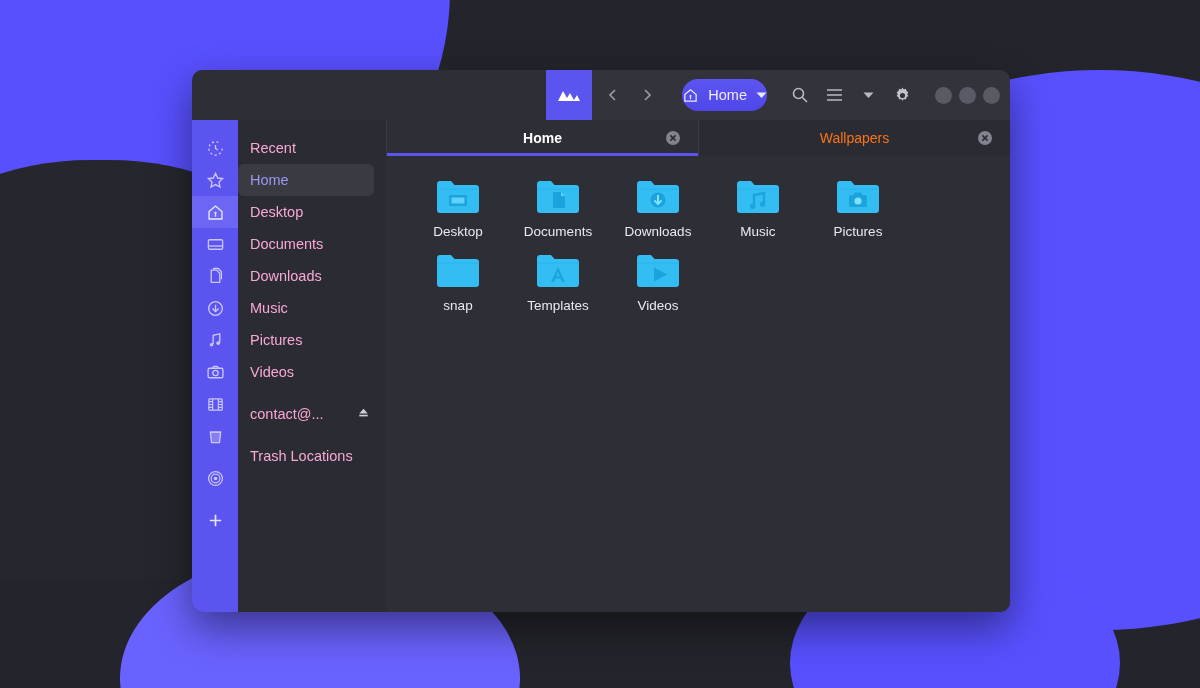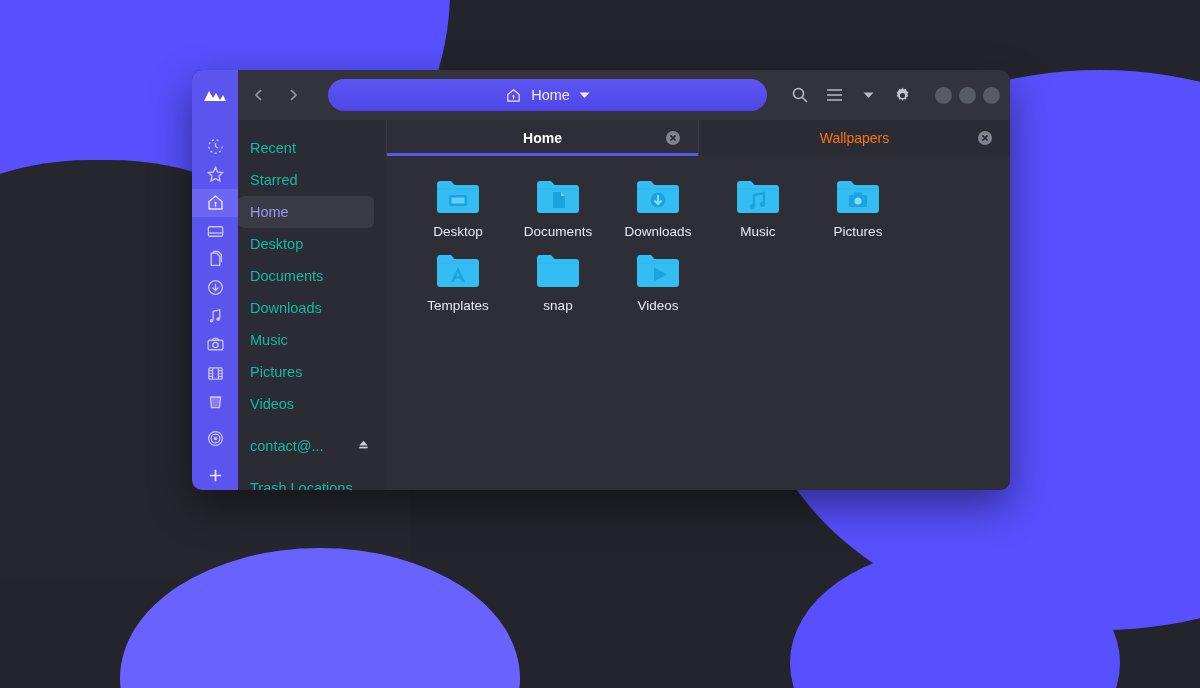--- a/index.html
+++ b/index.html
@@ -32,25 +32,26 @@
     left: 120px; bottom: -120px; width: 400px; height: 260px; border-radius: 50%;
     background: #6a62ff;
   }
   .blob-bottom2 {
     left: 790px; bottom: -90px; width: 330px; height: 230px; border-radius: 50%;
     background: #5850ff;
   }
 
   
   .window {
-    position: absolute; left: 192px; top: 70px; width: 818px; height: 420px;
+    position: absolute; left: 192px; top: 70px; width: 818px; height: 542px;
     border-radius: 10px; overflow: hidden;
     box-shadow: 0 16px 42px rgba(0,0,0,.45);
     display: flex; flex-direction: column;
     background: #2e2f36;
+    align-items: flex-end;
   }
   .titlebar { display: flex; height: 50px; flex: 0 0 50px; }
 
   
   .rail-head {
     width: 46px; background: #5b54ee; display: flex;
     align-items: center; justify-content: center;
   }
   .logo { width: 24px; height: 16px; }
 
@@ -90,21 +91,21 @@
   }
   .rail-slot.sel { background: #6d66f5; }
   .rail-slot svg { opacity: .85; }
   .rail-gap { height: 10px; }
 
   .sidebar {
     width: 148px; flex: 0 0 148px; background: #2b2c33; padding-top: 12px;
   }
   .srow {
     height: 32px; display: flex; align-items: center; padding-left: 12px;
-    color: #14b8a6; font-size: 14.5px; position: relative;
+    color: #f9a8d4; font-size: 14.5px; position: relative;
   }
   .srow.sel {
     background: #393a42; border-radius: 6px;
     margin-right: 12px; color: #9d96f2;
   }
   .srow .eject { position: absolute; right: 16px; }
 
   
   .content { flex: 1; background: #2e2f36; display: flex; flex-direction: column; min-width: 0; }
   .tabbar { height: 36px; flex: 0 0 36px; display: flex; background: #2b2c33; }
@@ -294,23 +295,20 @@
       <div class="rail-slot">
         <svg width="17" height="17" viewBox="0 0 18 18" stroke="#ffffff" stroke-width="1.8">
           <path d="M9 3 V15 M3 9 H15"></path>
         </svg>
       </div>
     </div>
 
     <div class="sidebar">
       <div class="srow">
         <span>Recent</span>
-      </div>
-      <div class="srow">
-        <span>Starred</span>
       </div>
       <div class="srow sel">
         <span>Home</span>
       </div>
       <div class="srow">
         <span>Desktop</span>
       </div>
       <div class="srow">
         <span>Documents</span>
       </div>
@@ -408,31 +406,31 @@
                 <rect x="15" y="19" width="18" height="12" rx="2" fill="#1ba3de"></rect>
                 <circle cx="24" cy="25" r="3.6" fill="#7fe0ff"></circle>
                 <rect x="20" y="16.5" width="8" height="3" rx="1" fill="#1ba3de"></rect>
               </svg></span>
             <div class="fname">Pictures</div>
           </div>
           <div class="fitem">
             <span><svg class="ficon" viewBox="0 0 48 40">
                 <path d="M3 8 C3 6.3 4.3 5 6 5 H17 L20.5 9 H42 C43.7 9 45 10.3 45 12 V34 C45 35.7 43.7 37 42 37 H6 C4.3 37 3 35.7 3 34 Z" fill="#33bdf2"></path>
                 <path d="M3 12.5 H45 V14 H3 Z" fill="#2ab0ea" opacity=".45"></path>
+              </svg></span>
+            <div class="fname">snap</div>
+          </div>
+          <div class="fitem">
+            <span><svg class="ficon" viewBox="0 0 48 40">
+                <path d="M3 8 C3 6.3 4.3 5 6 5 H17 L20.5 9 H42 C43.7 9 45 10.3 45 12 V34 C45 35.7 43.7 37 42 37 H6 C4.3 37 3 35.7 3 34 Z" fill="#33bdf2"></path>
+                <path d="M3 12.5 H45 V14 H3 Z" fill="#2ab0ea" opacity=".45"></path>
                 <path d="M24 17 L31 32 H28 L24 22 L20 32 H17 Z" fill="#1ba3de"></path>
                 <path d="M20.5 27.5 H27.5" stroke="#1ba3de" stroke-width="2"></path>
               </svg></span>
             <div class="fname">Templates</div>
-          </div>
-          <div class="fitem">
-            <span><svg class="ficon" viewBox="0 0 48 40">
-                <path d="M3 8 C3 6.3 4.3 5 6 5 H17 L20.5 9 H42 C43.7 9 45 10.3 45 12 V34 C45 35.7 43.7 37 42 37 H6 C4.3 37 3 35.7 3 34 Z" fill="#33bdf2"></path>
-                <path d="M3 12.5 H45 V14 H3 Z" fill="#2ab0ea" opacity=".45"></path>
-              </svg></span>
-            <div class="fname">snap</div>
           </div>
           <div class="fitem">
             <span><svg class="ficon" viewBox="0 0 48 40">
                 <path d="M3 8 C3 6.3 4.3 5 6 5 H17 L20.5 9 H42 C43.7 9 45 10.3 45 12 V34 C45 35.7 43.7 37 42 37 H6 C4.3 37 3 35.7 3 34 Z" fill="#33bdf2"></path>
                 <path d="M3 12.5 H45 V14 H3 Z" fill="#2ab0ea" opacity=".45"></path>
                 <path d="M20 17.5 L33 24.5 L20 31.5 Z" fill="#1ba3de"></path>
               </svg></span>
             <div class="fname">Videos</div>
           </div>
         </div>

